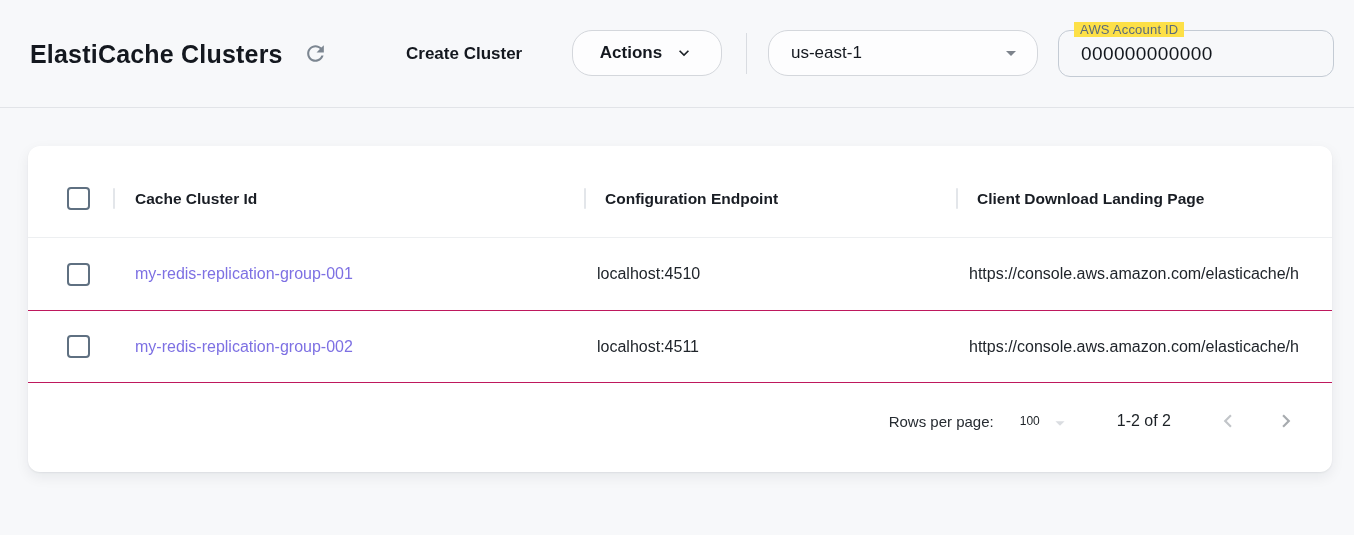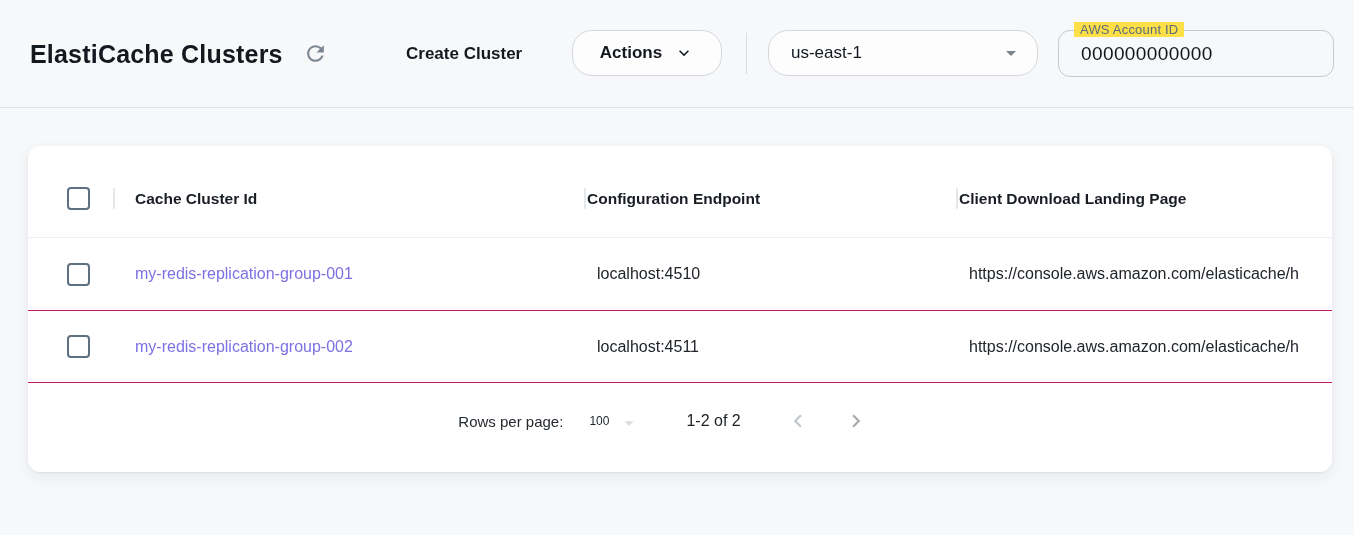--- a/index.html
+++ b/index.html
@@ -40,32 +40,32 @@
           box-shadow:0 1px 2px rgba(16,24,40,.06), 0 5px 14px rgba(16,24,40,.07); }
   .thead { height:92px; padding-top:14px; display:flex; align-items:center;
            border-bottom:1px solid #edeff1; }
   .trow  { display:flex; align-items:center; border-bottom:1px solid #be185d; }
   .trow.r1 { height:73px; } .trow.r2 { height:72px; }
   .col-check { width:85px; padding-left:39px; display:flex; align-items:center; flex:none; }
   .col1 { width:471px; flex:none; display:flex; align-items:center; overflow:hidden; }
   .col2 { width:372px; flex:none; display:flex; align-items:center; overflow:hidden; }
   .col3 { flex:1; min-width:0; display:flex; align-items:center; overflow:hidden; }
   .sep { width:2px; height:21px; background:#e3e6ea; border-radius:1px; flex:none; }
-  .hlabel { margin-left:1px; font-size:15.5px; font-weight:700; color:#191d24; white-space:nowrap; }
+  .hlabel { margin-left:19px; font-size:15.5px; font-weight:700; color:#191d24; white-space:nowrap; }
   .col1 .hlabel { margin-left:20px; }
   .cell-pad1 { padding-left:22px; }
   .cell-pad  { padding-left:13px; }
   .checkbox { width:23px; height:23px; border:2.5px solid #5f7081; border-radius:4px;
               background:transparent; cursor:pointer; flex:none; }
   .link { font-size:16px; color:#7d70e3; text-decoration:none; white-space:nowrap; cursor:pointer; }
   .cell-text { font-size:16px; color:#20252b; white-space:nowrap; }
   .clip { overflow:hidden; }
 
   
-  .tfoot { height:89px; display:flex; align-items:center; justify-content:center;
+  .tfoot { height:89px; display:flex; align-items:center; justify-content:flex-end;
            padding:0 27px 13px 0; }
   .rpp-label { font-size:15px; color:#262b31; margin-right:26px; }
   .rpp-select { display:flex; align-items:center; gap:9px; margin-right:46px; cursor:pointer; }
   .rpp-value { font-size:12px; color:#1c2126; }
   .rpp-select svg { width:22px; height:22px; fill:#dadde1; margin-top:3px; }
   .range { font-size:16px; color:#1c2126; margin-right:38px; }
   .pg-btn { width:38px; height:38px; border:none; background:none; border-radius:50%;
             display:flex; align-items:center; justify-content:center; cursor:default; padding:0; }
   .pg-btn.prev { margin-right:20px; }
   .pg-btn svg { width:26px; height:26px; }

